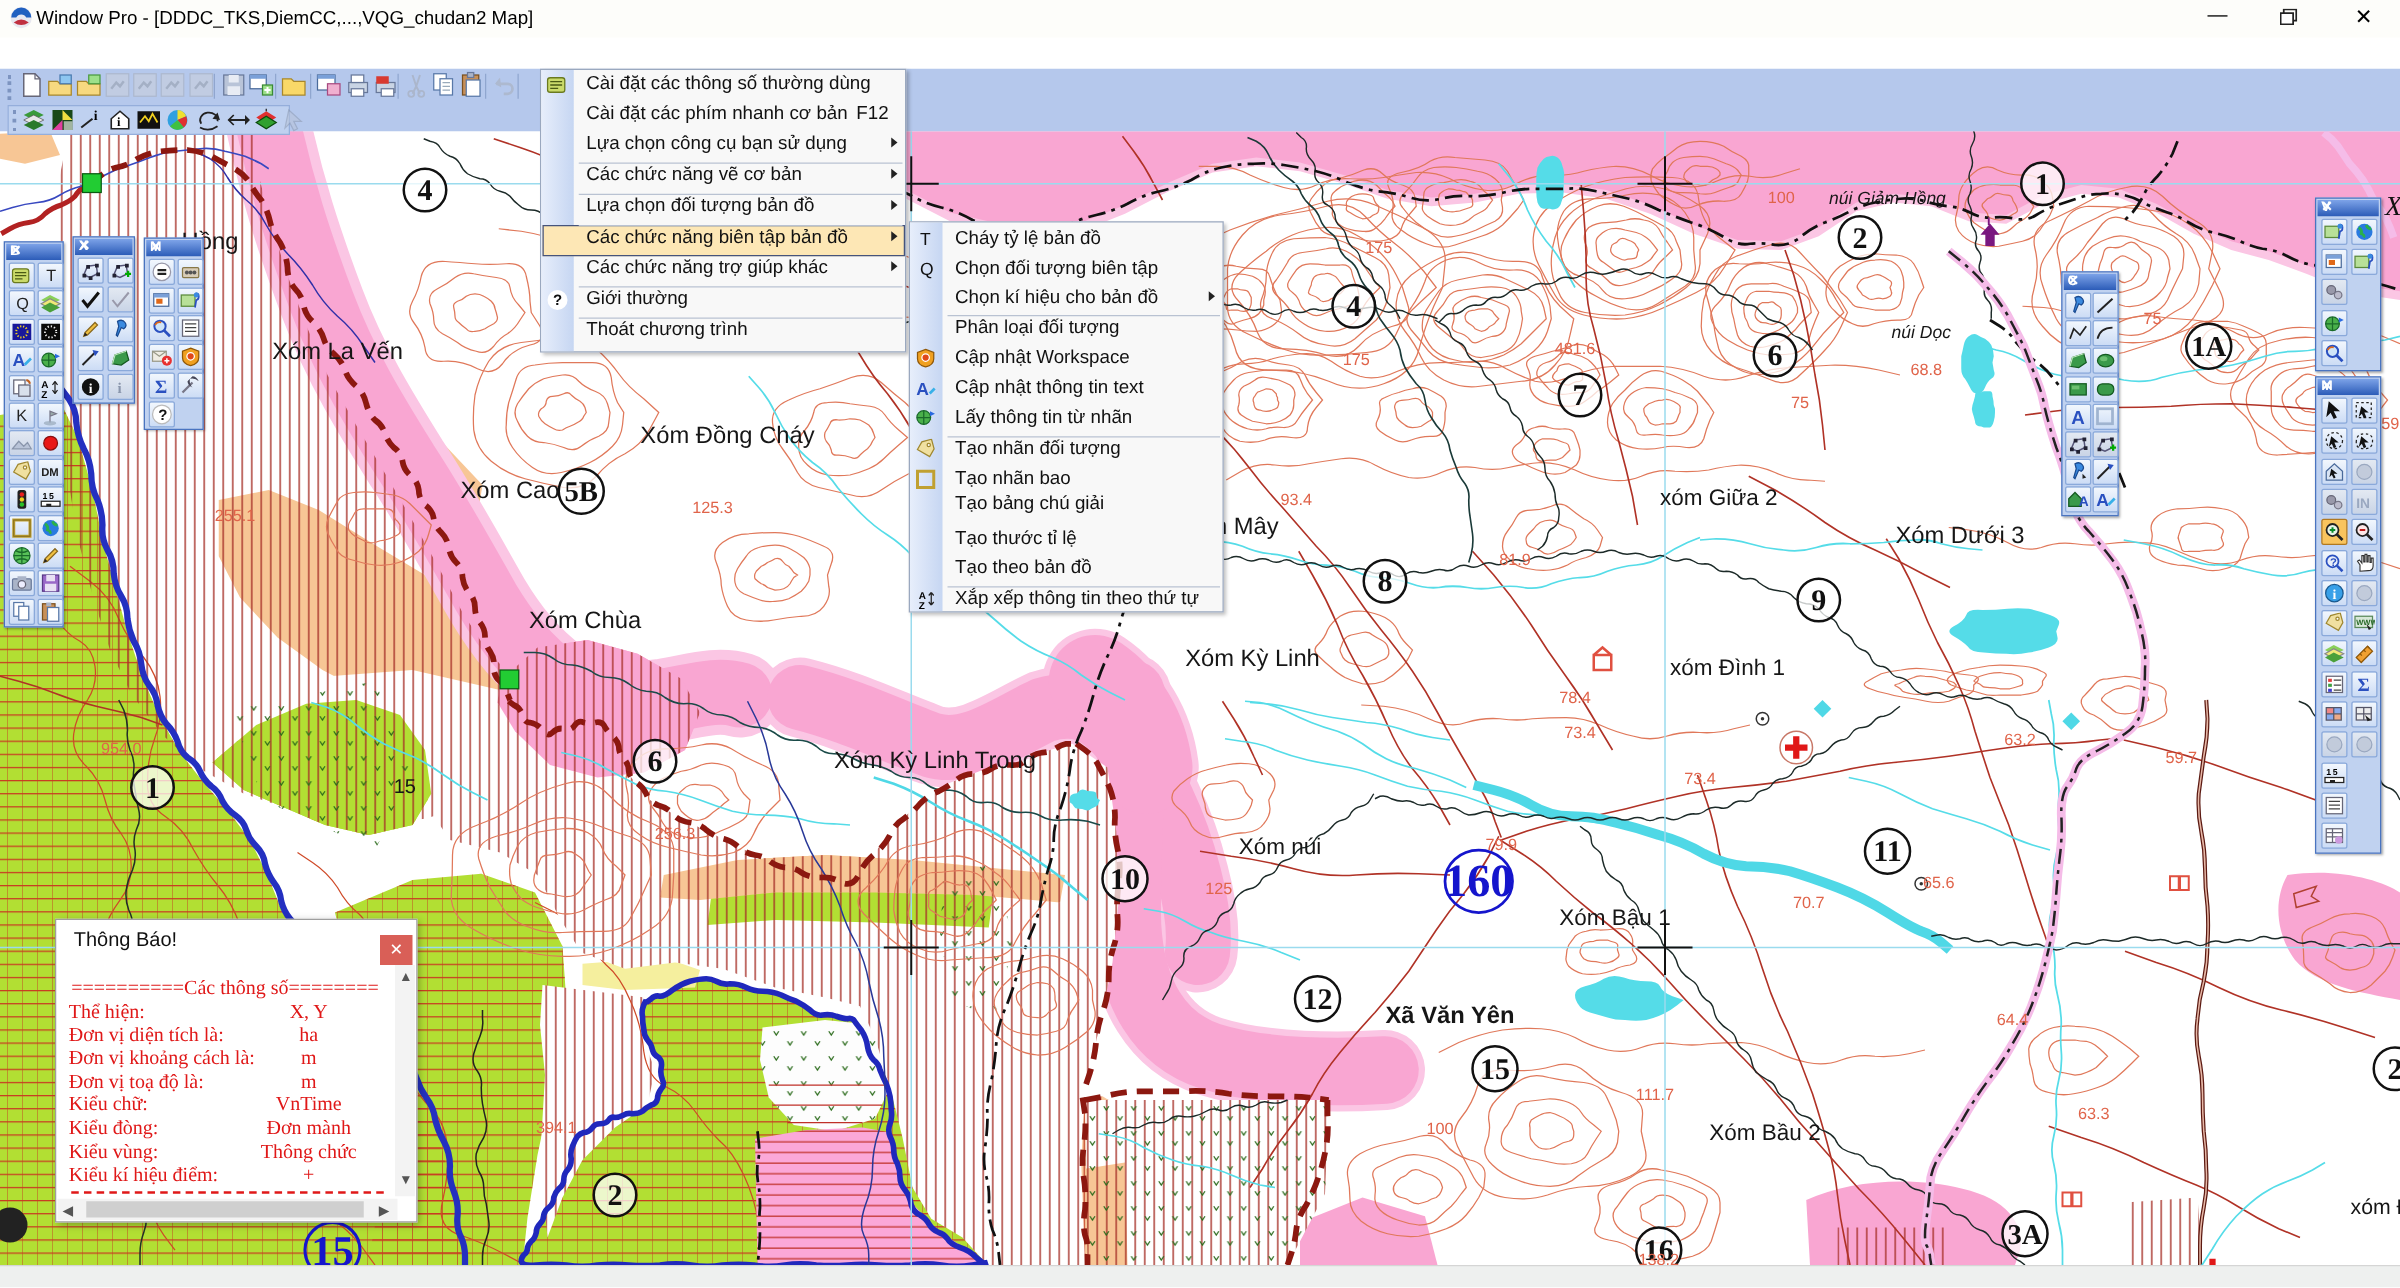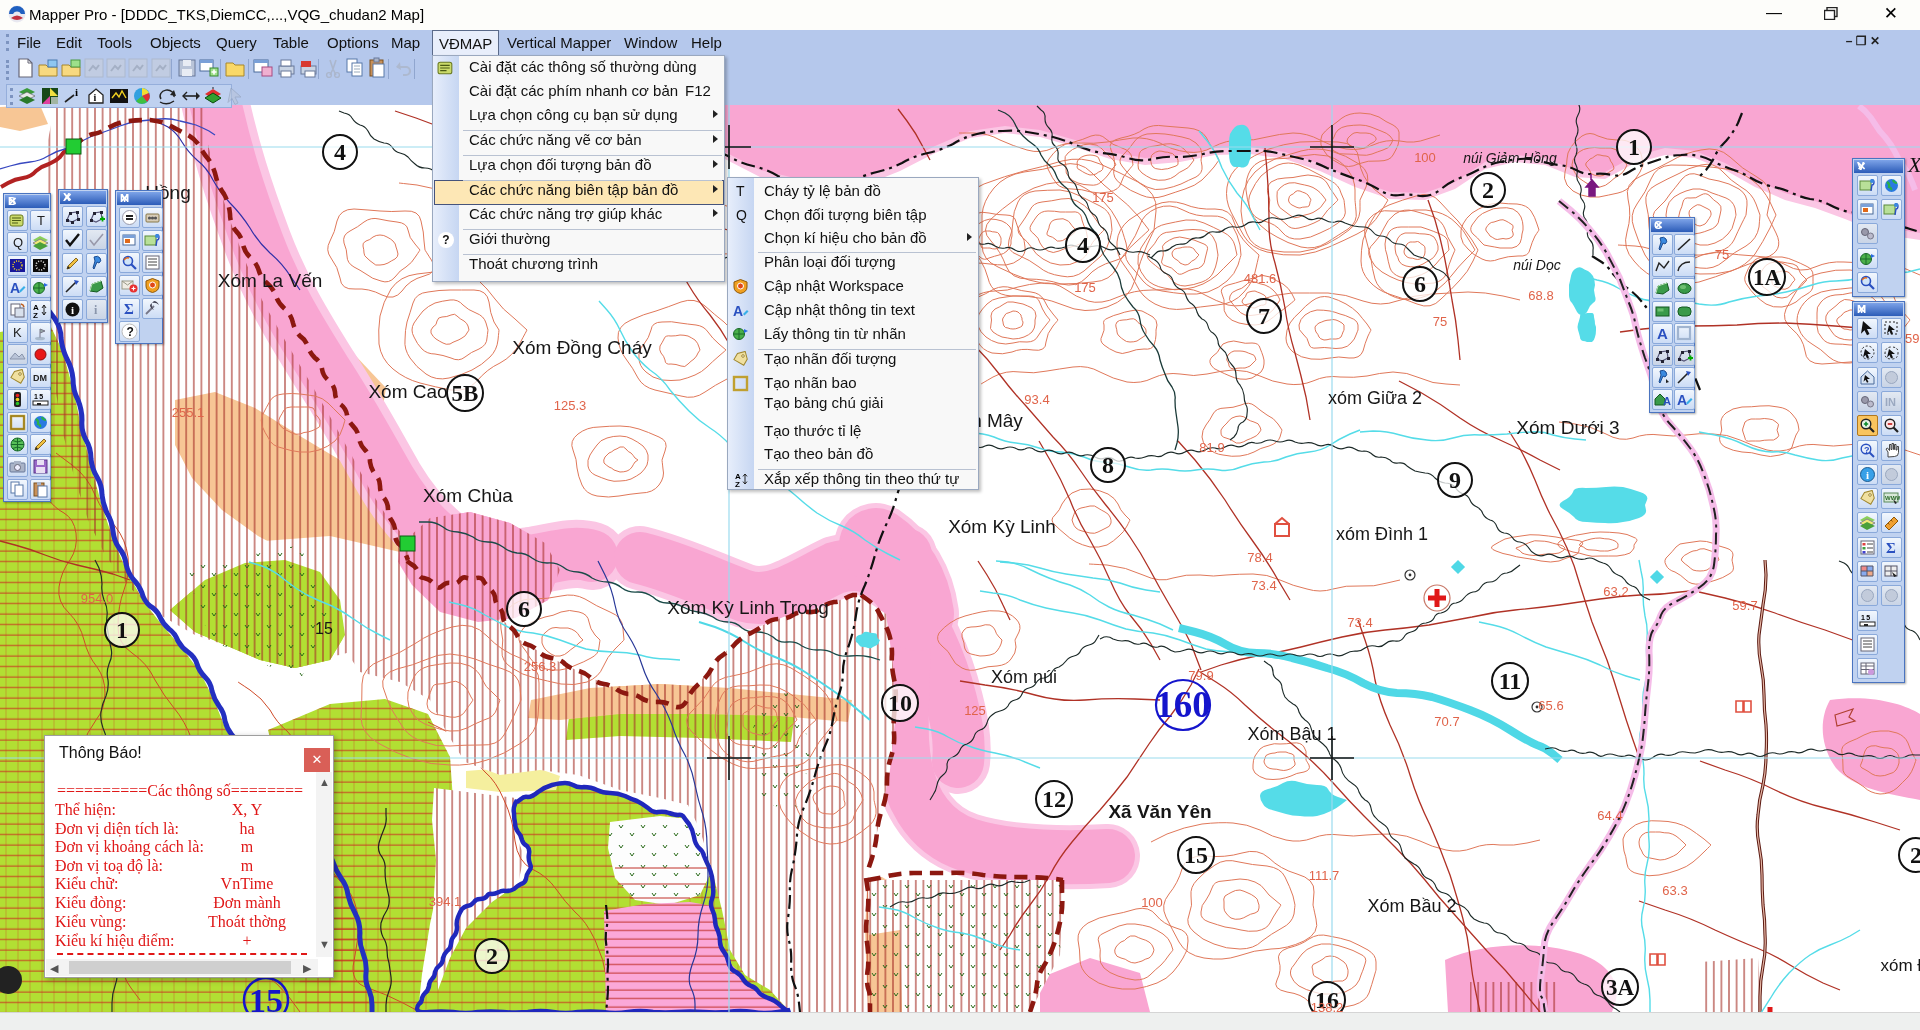--- a/index.html
+++ b/index.html
@@ -474,44 +474,28 @@
 <text x="1152" y="907" text-anchor="middle" class="red" fill="#e0644a" font-size="13">100</text>
 <text x="188" y="417" text-anchor="middle" class="red" fill="#e0644a" font-size="13">255.1</text>
 <text x="1905" y="343" class="red" font-size="13">59</text>
 </svg>
 <div id="title" class="abs">
 <svg class="abs" style="left:8px;top:5px" width="18" height="18" viewBox="0 0 18 18">
         <circle cx="9" cy="9" r="8.5" fill="#e8e8f0"></circle>
         <path d="M1,9 A8,8 0 0 1 17,9 L13,9 A4.5,4.5 0 0 0 5,9 Z" fill="#2060c0"></path>
         <path d="M3,13 Q9,8 15,13 Q9,17 3,13Z" fill="#c03040"></path>
       </svg>
-<span class="txt">Mapper Pro - [DDDC_TKS,DiemCC,...,VQG_chudan2 Map]</span>
+<span class="txt">Window Pro - [DDDC_TKS,DiemCC,...,VQG_chudan2 Map]</span>
 <span class="abs" style="right:138px;top:4px;font-size:16px">—</span>
 <svg class="abs" style="right:82px;top:7px" width="14" height="13">
         <rect x="3" y="0.5" width="10" height="9" fill="none" stroke="#222" stroke-width="1.4"></rect>
         <rect x="0.5" y="3.5" width="10" height="9" fill="#fff" stroke="#222" stroke-width="1.4"></rect>
       </svg>
 <span class="abs" style="right:22px;top:3px;font-size:17px;font-weight:400">✕</span>
 </div>
-<div id="menubar" class="abs">
-      <div class="grip" style="left:6px;top:4px;height:17px"></div>
-      <div class="mi" style="left:17px">File</div>
-      <div class="mi" style="left:56px">Edit</div>
-      <div class="mi" style="left:97px">Tools</div>
-      <div class="mi" style="left:150px">Objects</div>
-      <div class="mi" style="left:216px">Query</div>
-      <div class="mi" style="left:273px">Table</div>
-      <div class="mi" style="left:327px">Options</div>
-      <div class="mi" style="left:391px">Map</div>
-      <div class="mi" style="left:432px;top:0;height:25px;line-height:25px;padding:0 6px;background:#e8eefb;border:1px solid #5a6a8a;border-bottom:none">VĐMAP</div>
-      <div class="mi" style="left:507px">Vertical Mapper</div>
-      <div class="mi" style="left:624px">Window</div>
-      <div class="mi" style="left:691px">Help</div>
-      <span class="abs" style="right:40px;top:4px;font-size:12px;font-weight:bold;color:#222">– ❐ ✕</span>
-    </div>
 <div id="toolbar" class="abs">
       <div class="grip" style="left:6px;top:5px;height:20px"></div>
       <div class="tbtn" style="left:14px;top:2px;"><svg width="22" height="22">
           <path d="M5,2 h9 l4,4 v14 h-13 Z" fill="#fff" stroke="#667" stroke-width="1.2"></path>
           <path d="M14,2 v4 h4" fill="none" stroke="#667"></path>
         </svg></div>
       <div class="tbtn" style="left:37px;top:2px;"><svg width="22" height="22">
           <path d="M2,8 h7 l2,2 h9 v9 h-18 Z" fill="#f7d980" stroke="#a8872a"></path>
           <rect x="11" y="3" width="9" height="7" fill="#8ec6f0" stroke="#4a7ab0"></rect>
         </svg></div>
@@ -1376,21 +1360,21 @@
       <div class="rl" style="left:152px;top:84px;width:100px;text-align:center">ha</div>
       <div class="rl" style="left:10px;top:102px">Đơn vị khoảng cách là:</div>
       <div class="rl" style="left:152px;top:102px;width:100px;text-align:center">m</div>
       <div class="rl" style="left:10px;top:121px">Đơn vị toạ độ là:</div>
       <div class="rl" style="left:152px;top:121px;width:100px;text-align:center">m</div>
       <div class="rl" style="left:10px;top:139px">Kiểu chữ:</div>
       <div class="rl" style="left:152px;top:139px;width:100px;text-align:center">VnTime</div>
       <div class="rl" style="left:10px;top:158px">Kiểu đòng:</div>
       <div class="rl" style="left:152px;top:158px;width:100px;text-align:center">Đơn mành</div>
       <div class="rl" style="left:10px;top:177px">Kiểu vùng:</div>
-      <div class="rl" style="left:152px;top:177px;width:100px;text-align:center">Thoát thờng</div>
+      <div class="rl" style="left:152px;top:177px;width:100px;text-align:center">Thông chức</div>
       <div class="rl" style="left:10px;top:196px">Kiểu kí hiệu điểm:</div>
       <div class="rl" style="left:152px;top:196px;width:100px;text-align:center">+</div>
       <div class="abs" style="left:12px;top:217px;width:250px;border-top:2px dashed #e01818"></div>
       <div class="abs" style="right:1px;top:36px;width:16px;height:185px;background:#f3f3f3"></div>
       <div class="abs" style="right:3px;top:40px;font-size:11px;color:#555">▲</div>
       <div class="abs" style="right:3px;top:202px;font-size:11px;color:#555">▼</div>
       <div class="abs" style="left:1px;bottom:1px;width:272px;height:17px;background:#f3f3f3"></div>
       <div class="abs" style="left:5px;bottom:2px;font-size:11px;color:#555">◀</div>
       <div class="abs" style="left:258px;bottom:2px;font-size:11px;color:#555">▶</div>
       <div class="abs" style="left:24px;bottom:3px;width:222px;height:13px;background:#cfcfcf"></div>

